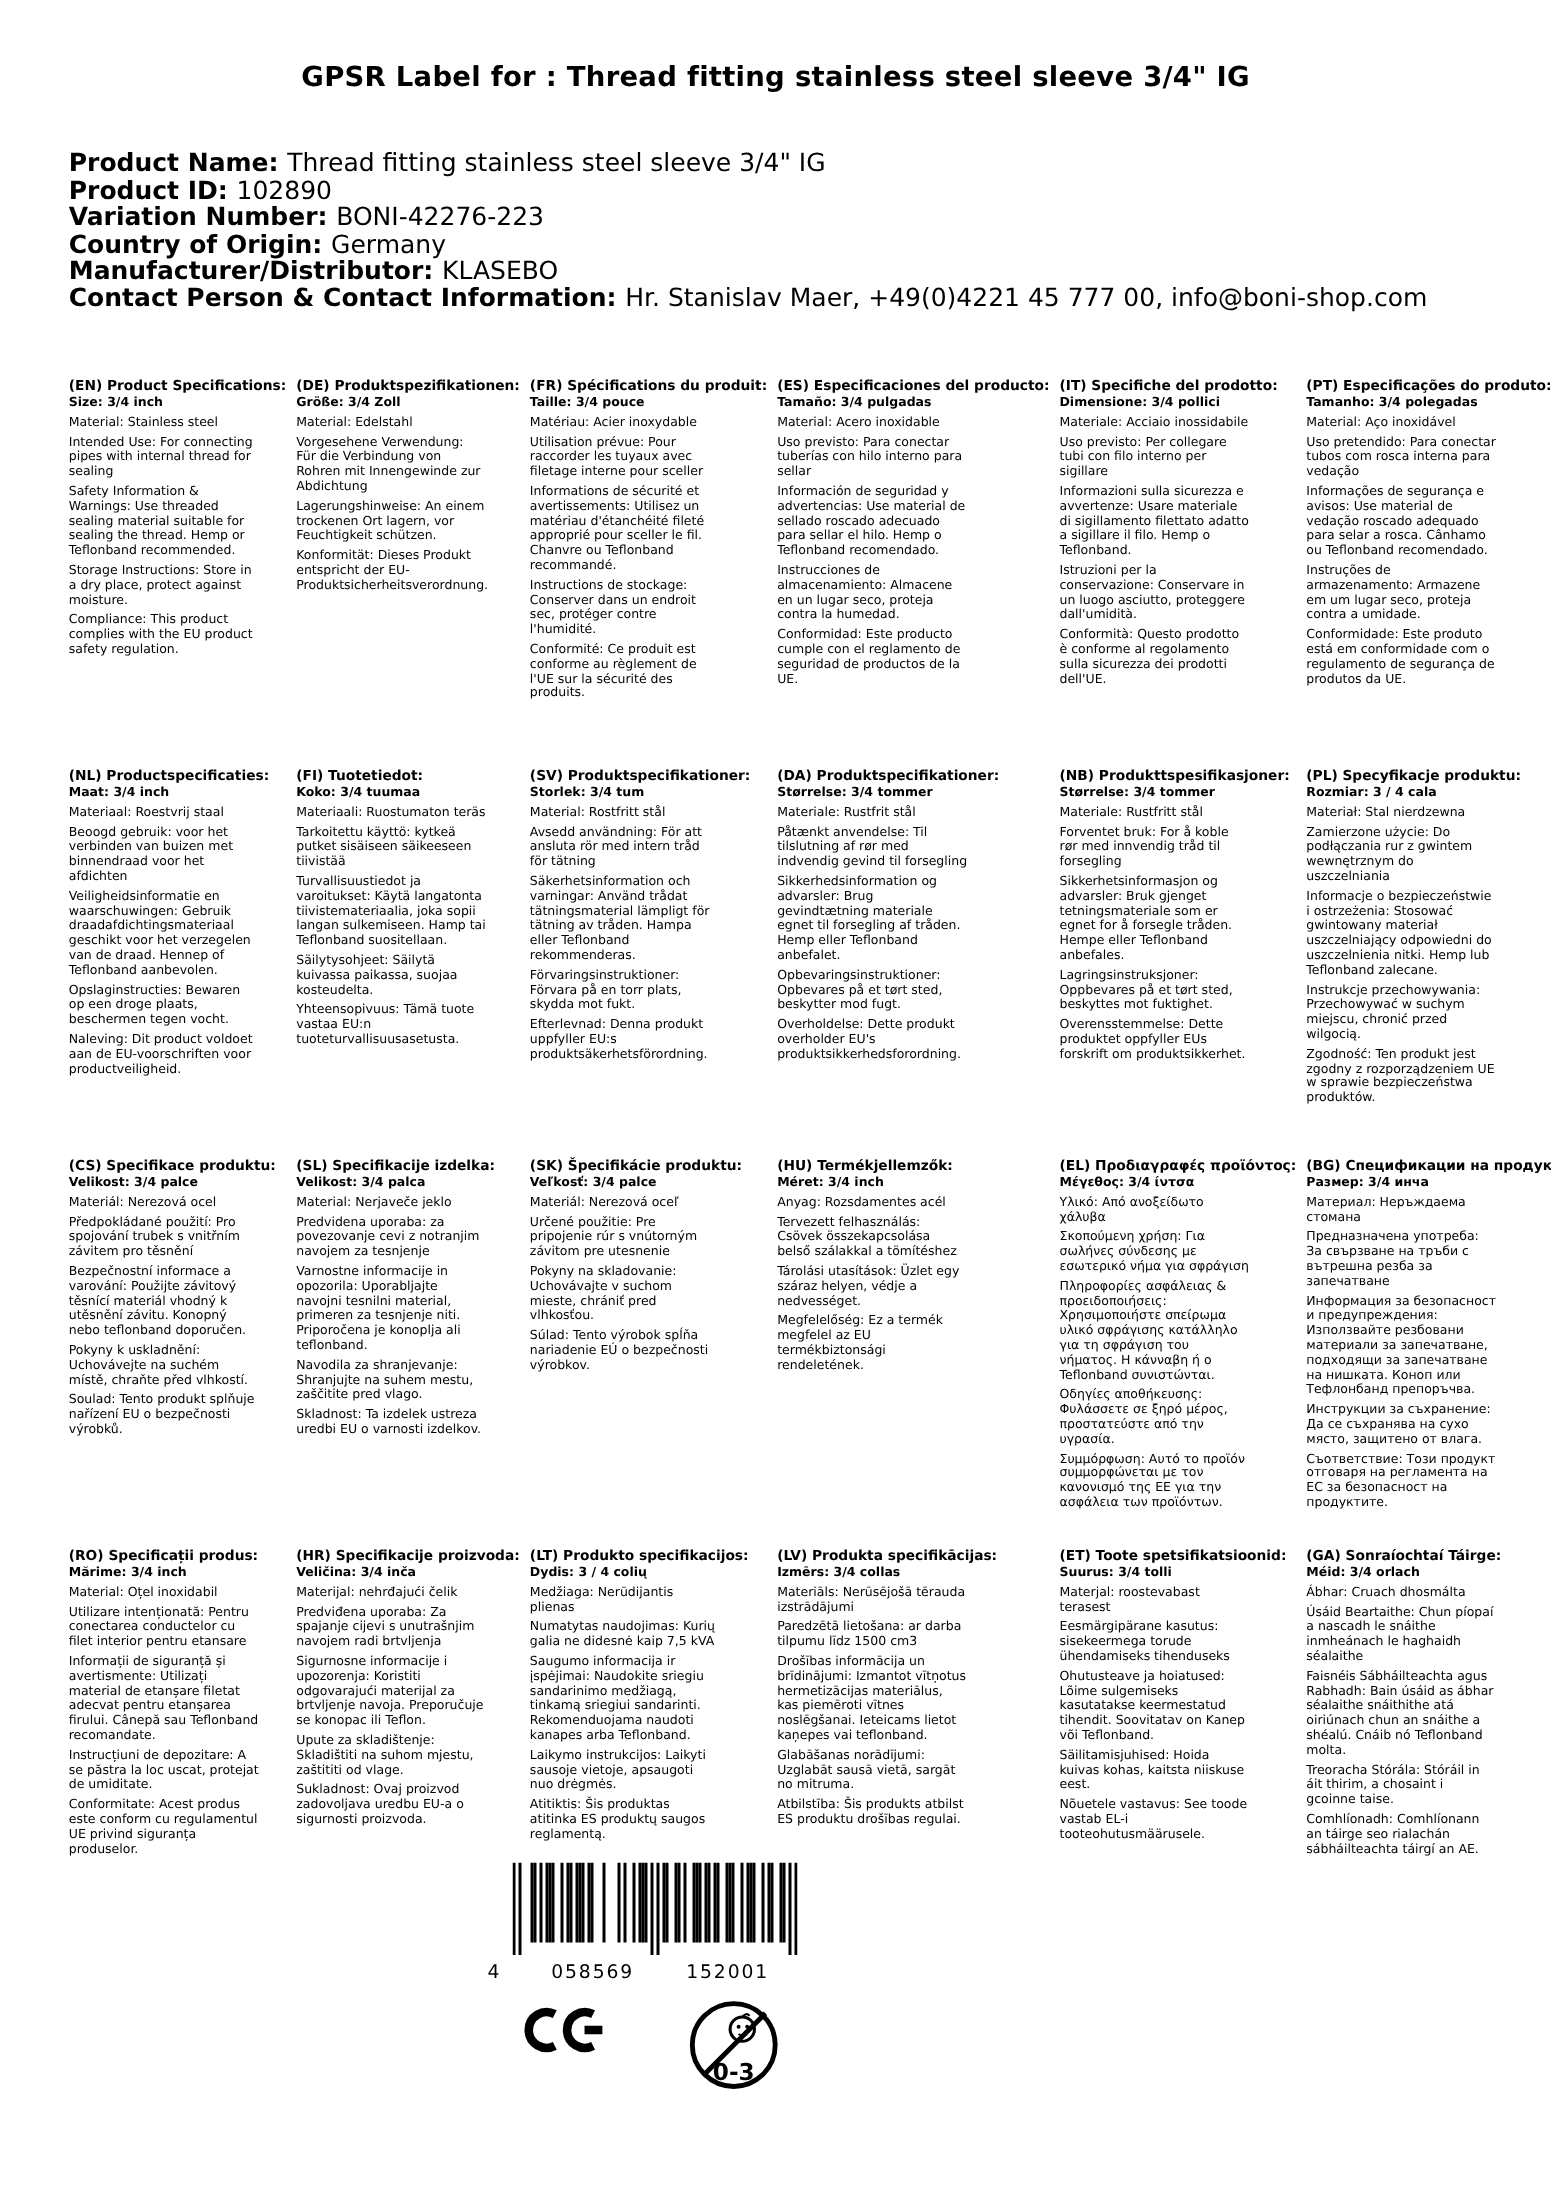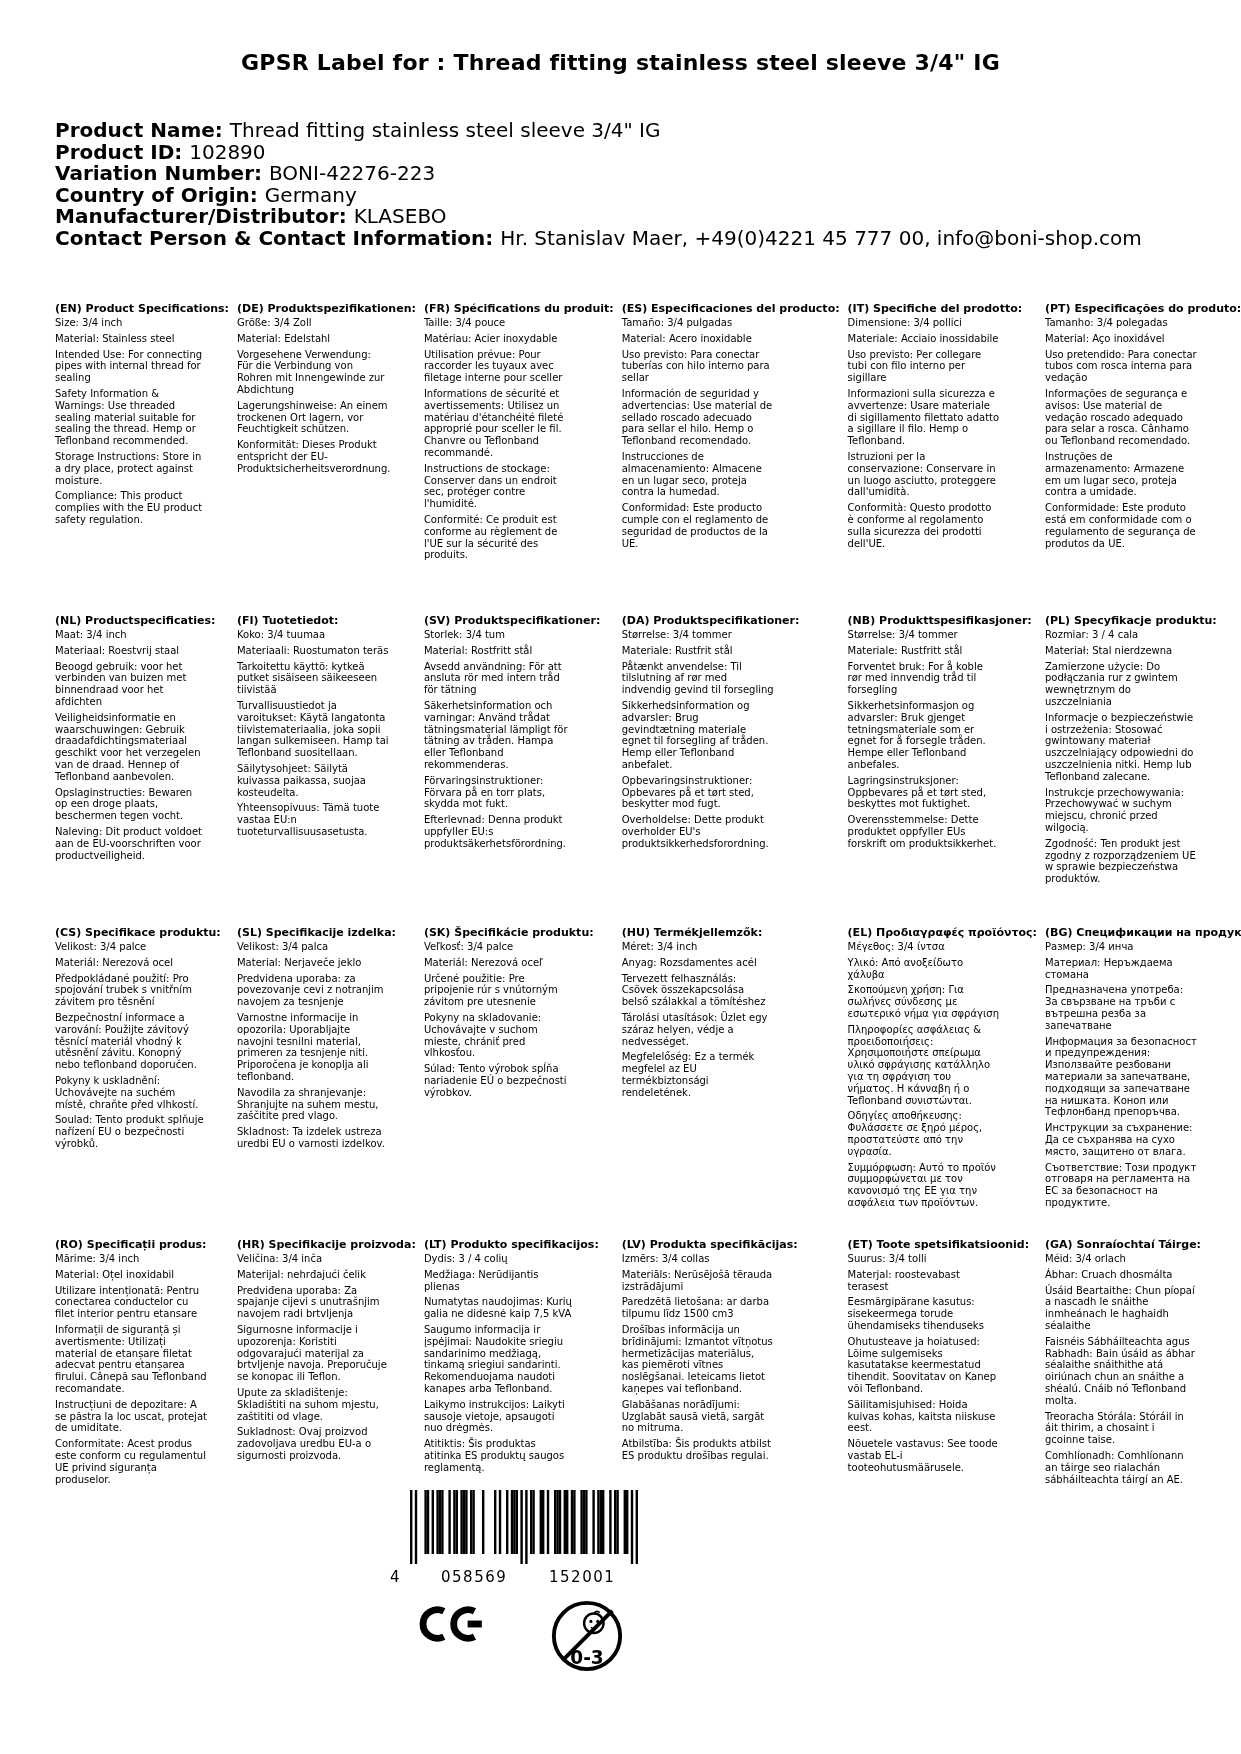--- a/index.html
+++ b/index.html
@@ -17,21 +17,21 @@
   .info-value { font-weight: normal; }
 
   .lang-grid {
     position: absolute; left: 55px; top: 303px; width: 1136px;
     display: grid; grid-template-columns: repeat(6, 1fr);
     column-gap: 8px; grid-auto-rows: 312px;
   }
   .section { font-size: 10px; line-height: 1.18; }
   .section-title { font-size: 11px; font-weight: bold; white-space: nowrap; margin-bottom: 1px; }
   .section-par { max-width: 152px; margin-top: 4px; }
-  .section-par:first-of-type { margin-top: 0; }
+  .section-par:first-of-type { margin-top: 0; font-weight: bold; }
 
   .footer { position: absolute; left: 0; top: 1490px; width: 1241px; height: 230px; }
   .barcode-wrap { position: absolute; left: 410px; top: 0; }
   .barcode-digits { position: absolute; top: 78px; font-size: 15px; letter-spacing: 1.5px; }
   .bd-first  { left: 390px; }
   .bd-left   { left: 441px; }
   .bd-right  { left: 549px; }
   .ce-wrap  { position: absolute; left: 410px; top: 112px; }
   .age-wrap { position: absolute; left: 548px; top: 100px; }
 </style>

